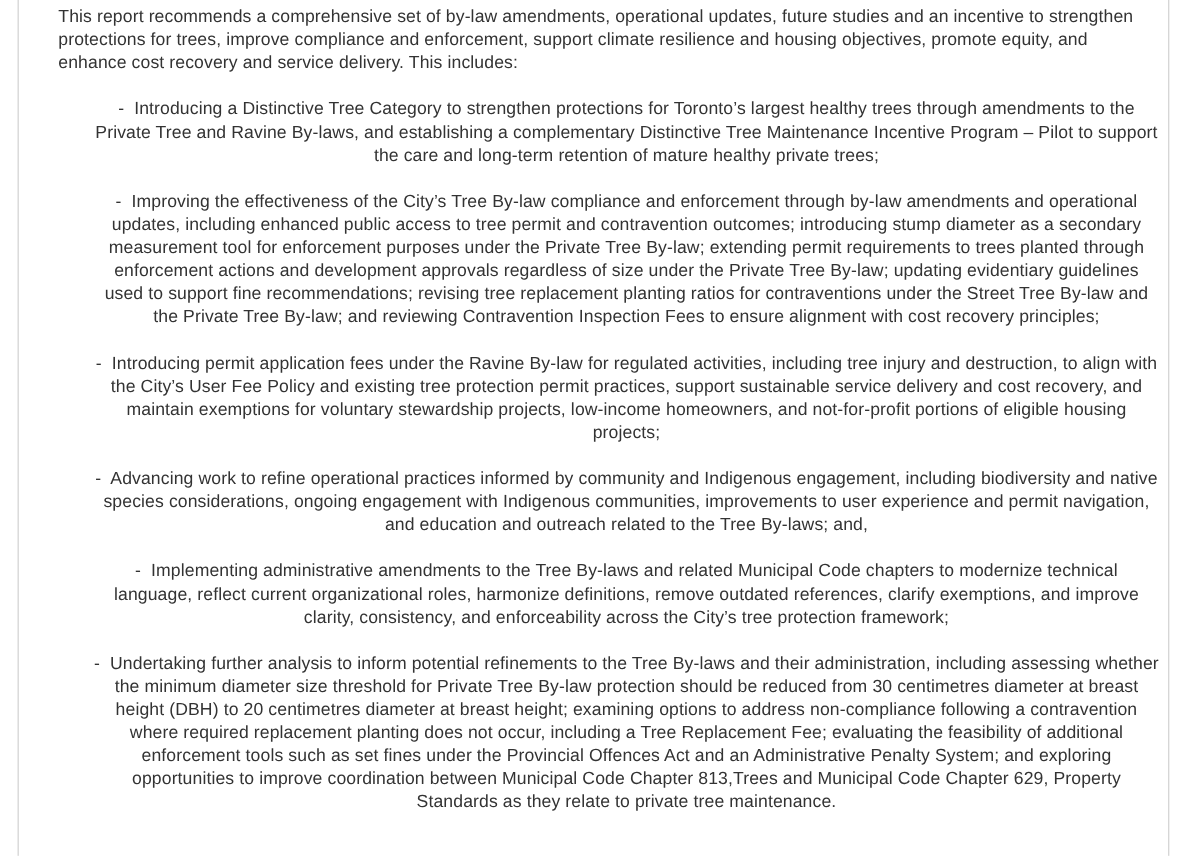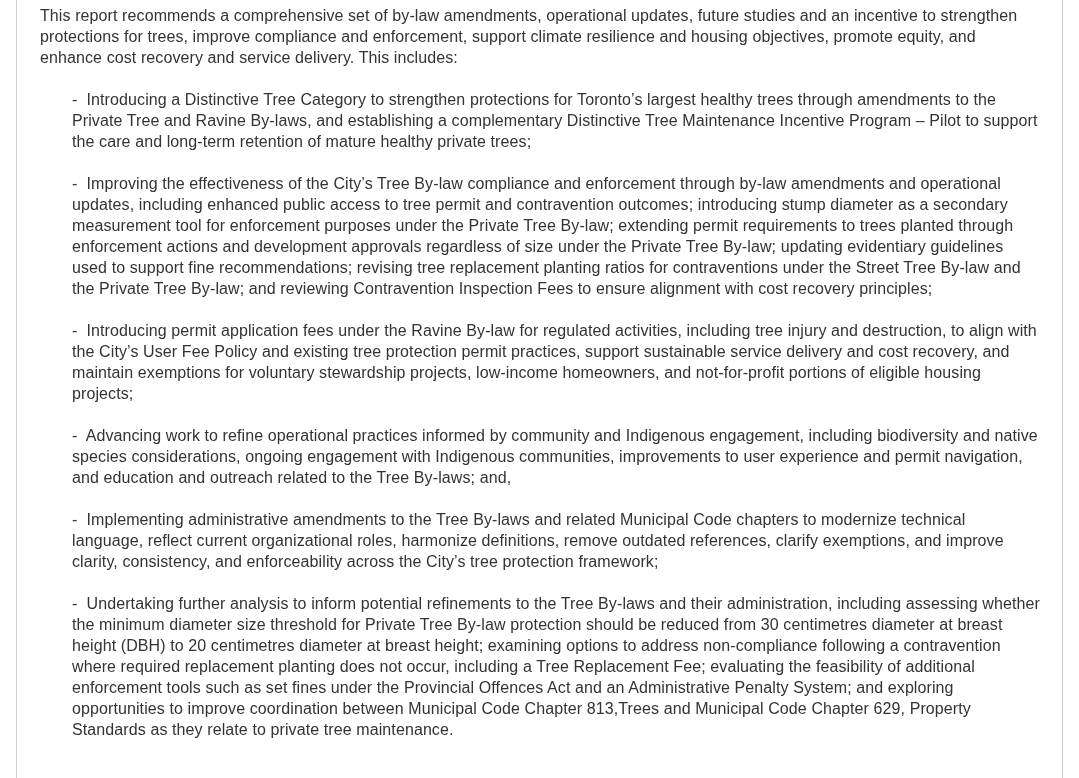--- a/index.html
+++ b/index.html
@@ -19,35 +19,36 @@
     position: absolute;
     top: 0;
     bottom: 0;
     width: 1px;
     background: #cccccc;
   }
   .page-edge.left  { left: 16px; }
   .page-edge.right { left: 1062px; }
   .content {
     position: absolute;
-    left: 40px;
+    left: 53px;
     top: 5px;
     width: 1001px;
     color: #333333;
     font-size: 16px;
     line-height: 21px;
     letter-spacing: 0.1px;
   }
   .paragraph {
     margin: 0 0 21px 0;
     white-space: pre-wrap;
   }
   .bullet {
     margin-left: 32px;
     width: 969px;
+    text-align: center;
   }
 </style>
 </head>
 <body>
 
 <div class="page-edge left"></div>
 <div class="page-edge right"></div>
 
 <div class="content">
   <p class="paragraph">This report recommends a comprehensive set of by-law amendments, operational updates, future studies and an incentive to strengthen protections for trees, improve compliance and enforcement, support climate resilience and housing objectives, promote equity, and enhance cost recovery and service delivery. This includes:</p>

